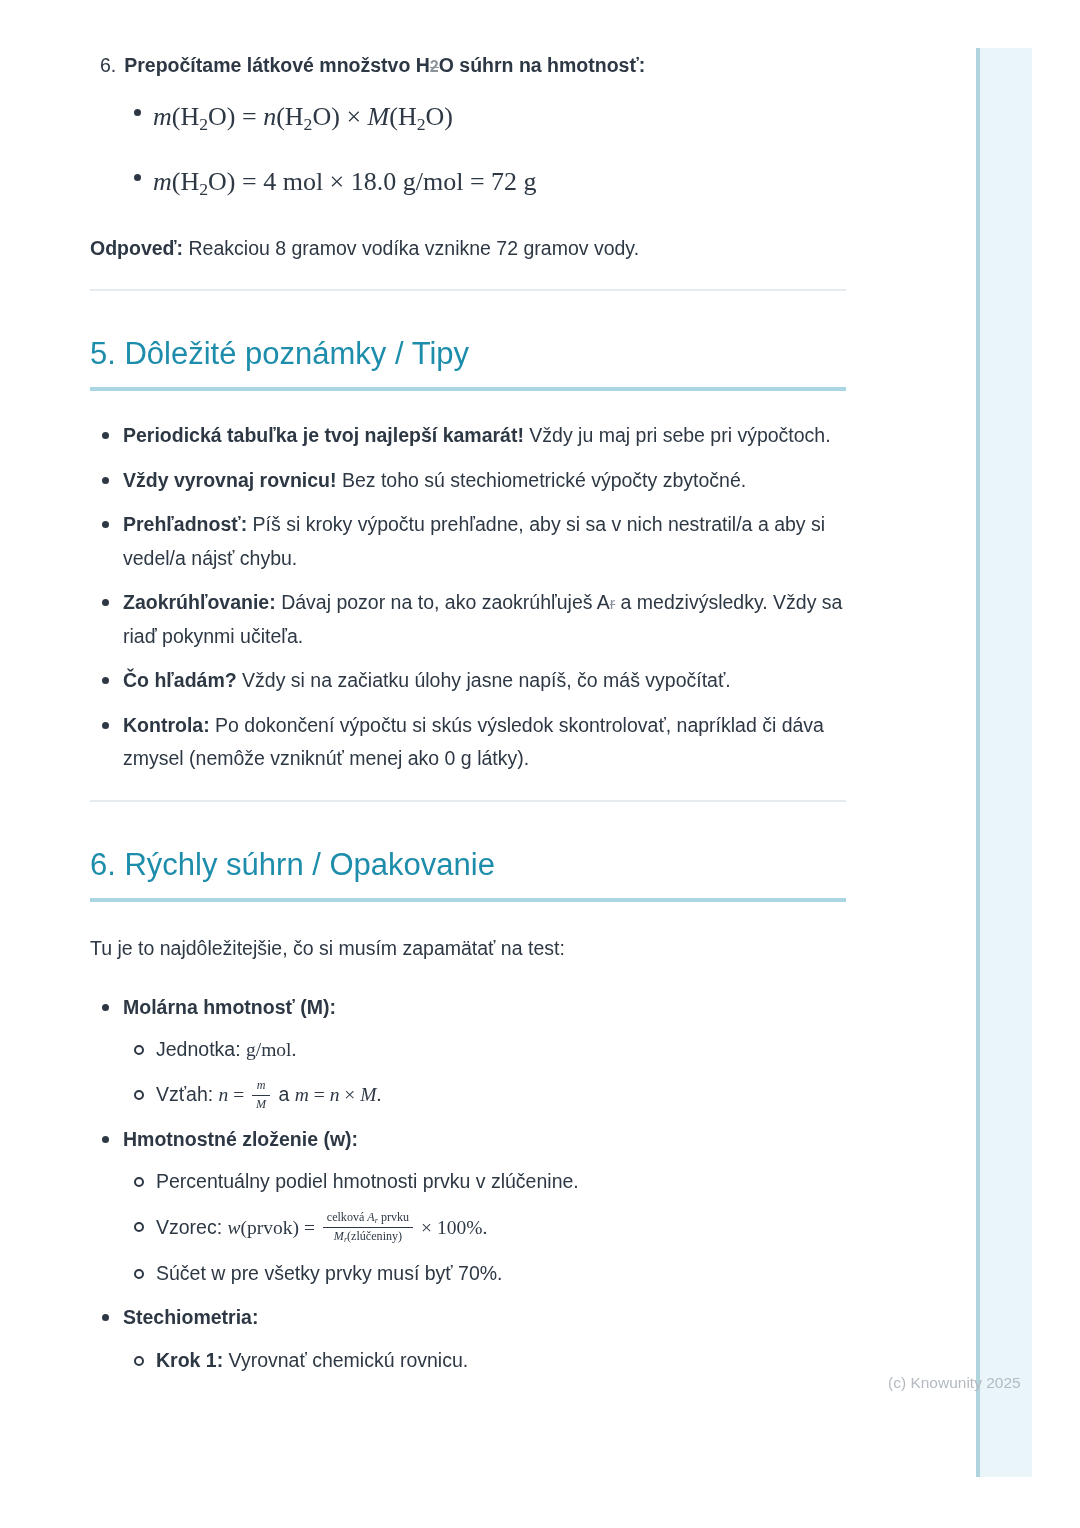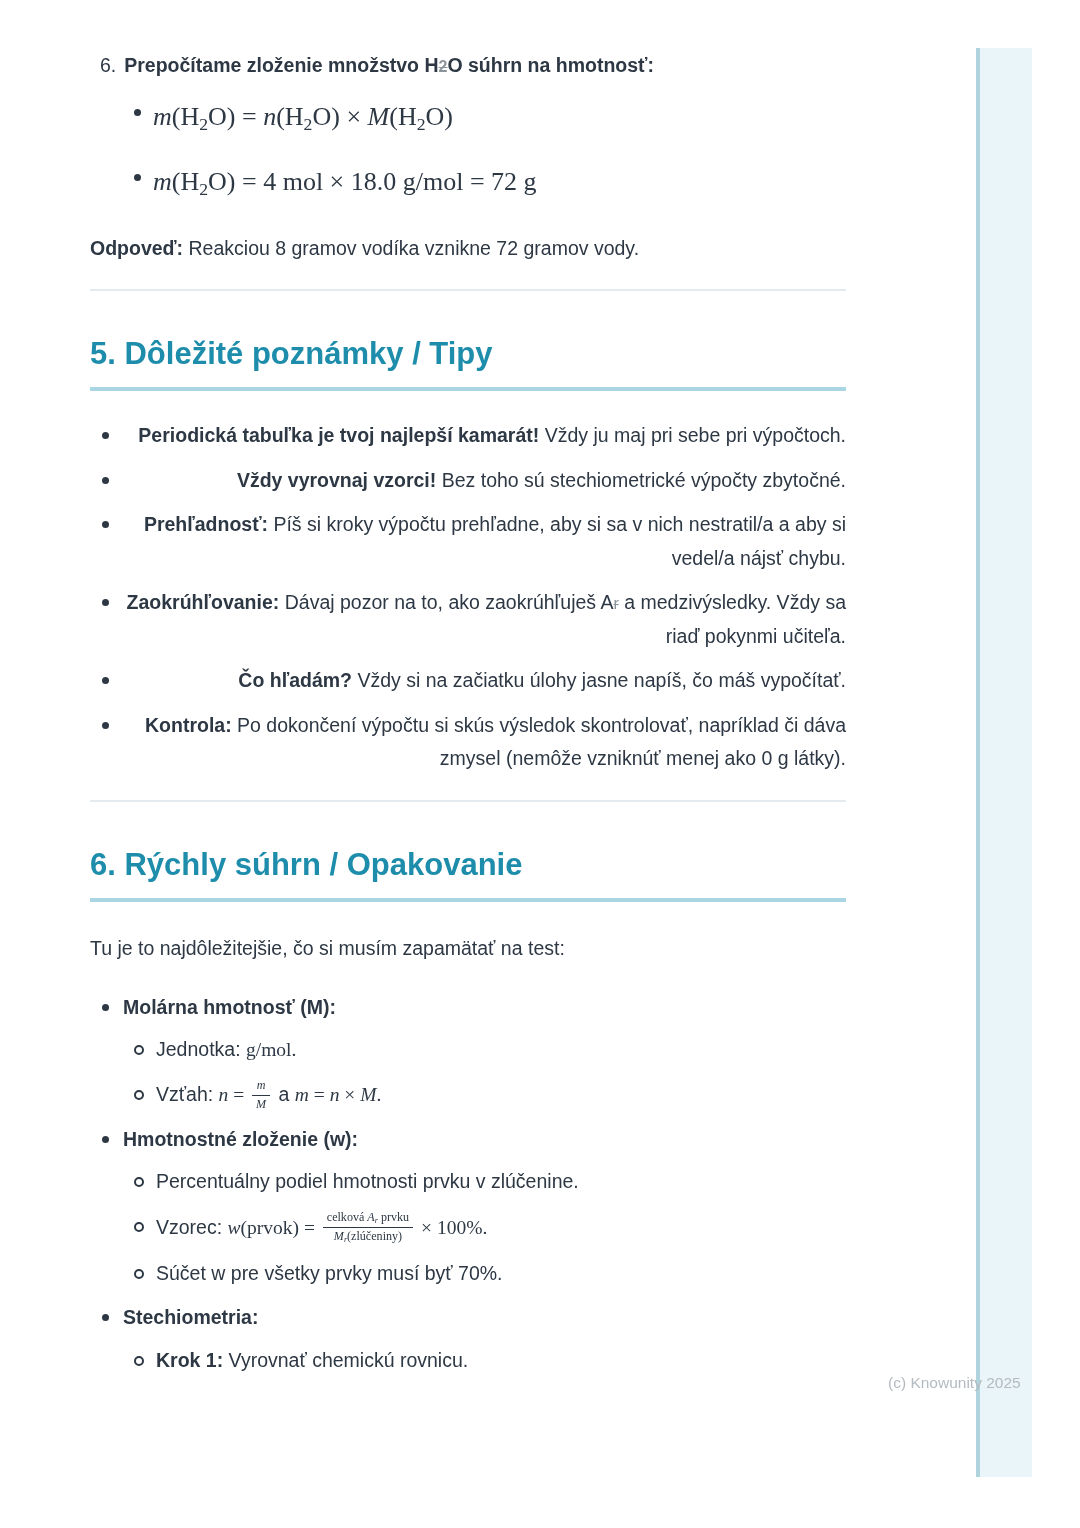--- a/index.html
+++ b/index.html
@@ -22,24 +22,24 @@
   .math-list { margin-top: 18px; }
   .math-item { position: relative; padding-left: 63px; margin-bottom: 24px;
     font-family: "Liberation Serif", serif; font-size: 26px; line-height: 1.5; }
   .math-item > .dot { top: 12px; left: 44px; }
 
   .answer { margin: 30px 0 0 0; line-height: 1.7; }
 
   .rule { border: none; border-top: 2px solid #e4eaee; margin: 24px 0 0 0; }
 
   h2.section { margin: 44px 0 0 0; padding-bottom: 13px;
-    color: #1d8dab; font-size: 31px; font-weight: 700; line-height: 1.25;
+    color: #1d8dab; font-size: 31px; font-weight: 400; line-height: 1.25;
     border-bottom: 4px solid #a9d6e2; }
 
-  .tips { margin-top: 28px; text-align: right; }
+  .tips { margin-top: 28px; }
   .b1 { position: relative; padding-left: 33px; margin-bottom: 11px; line-height: 1.72; }
   .dot { position: absolute; width: 7px; height: 7px; border-radius: 50%;
     background: #2d3844; }
   .b1 > .dot { left: 12px; top: 13px; }
   .ring { position: absolute; left: 11px; top: 12px; width: 10px; height: 10px;
     border: 2px solid #2d3844; border-radius: 50%; background: transparent; }
 
   .intro { margin: 30px 0 0 0; line-height: 1.7; }
   .summary { margin-top: 26px; }
   .sub-list { margin-top: 9px; }
@@ -68,37 +68,37 @@
 </style>
 </head>
 <body>
 
 <div class="side-band"></div>
 
 <div class="content">
 
   <div class="step-row">
     <span class="step-num">6.</span>
-    <span class="step-title"><span class="seg-b">Prepočítame zloženie množstvo H</span><span class="seg-b seg-strike">2</span><span class="seg-b">O súhrn na hmotnosť:</span></span>
+    <span class="step-title"><span class="seg-b">Prepočítame látkové množstvo H</span><span class="seg-b seg-strike">2</span><span class="seg-b">O súhrn na hmotnosť:</span></span>
   </div>
 
   <ul class="math-list">
       <li class="math-item"><span class="dot"></span><span><span class="seg-var">m</span><span class="seg-rm">(H</span><span class="seg-sub">2</span><span class="seg-rm">O) = </span><span class="seg-var">n</span><span class="seg-rm">(H</span><span class="seg-sub">2</span><span class="seg-rm">O) × </span><span class="seg-var">M</span><span class="seg-rm">(H</span><span class="seg-sub">2</span><span class="seg-rm">O)</span></span></li>
       <li class="math-item"><span class="dot"></span><span><span class="seg-var">m</span><span class="seg-rm">(H</span><span class="seg-sub">2</span><span class="seg-rm">O) = 4 mol × 18.0 g/mol = 72 g</span></span></li>
     </ul>
 
   <p class="answer"><span class="seg-b">Odpoveď:</span><span> Reakciou 8 gramov vodíka vznikne 72 gramov vody.</span></p>
 
   <hr class="rule">
 
   <h2 class="section">5. Dôležité poznámky / Tipy</h2>
 
   <ul class="tips">
       <li class="b1"><span class="dot"></span><span><span class="seg-b">Periodická tabuľka je tvoj najlepší kamarát!</span><span> Vždy ju maj pri sebe pri výpočtoch.</span></span></li>
-      <li class="b1"><span class="dot"></span><span><span class="seg-b">Vždy vyrovnaj vzorci!</span><span> Bez toho sú stechiometrické výpočty zbytočné.</span></span></li>
+      <li class="b1"><span class="dot"></span><span><span class="seg-b">Vždy vyrovnaj rovnicu!</span><span> Bez toho sú stechiometrické výpočty zbytočné.</span></span></li>
       <li class="b1"><span class="dot"></span><span><span class="seg-b">Prehľadnosť:</span><span> Píš si kroky výpočtu prehľadne, aby si sa v nich nestratil/a a aby si vedel/a nájsť chybu.</span></span></li>
       <li class="b1"><span class="dot"></span><span><span class="seg-b">Zaokrúhľovanie:</span><span> Dávaj pozor na to, ako zaokrúhľuješ A</span><span class="seg-strike">r</span><span> a medzivýsledky. Vždy sa riaď pokynmi učiteľa.</span></span></li>
       <li class="b1"><span class="dot"></span><span><span class="seg-b">Čo hľadám?</span><span> Vždy si na začiatku úlohy jasne napíš, čo máš vypočítať.</span></span></li>
       <li class="b1"><span class="dot"></span><span><span class="seg-b">Kontrola:</span><span> Po dokončení výpočtu si skús výsledok skontrolovať, napríklad či dáva zmysel (nemôže vzniknúť menej ako 0 g látky).</span></span></li>
     </ul>
 
   <hr class="rule">
 
   <h2 class="section">6. Rýchly súhrn / Opakovanie</h2>
 

